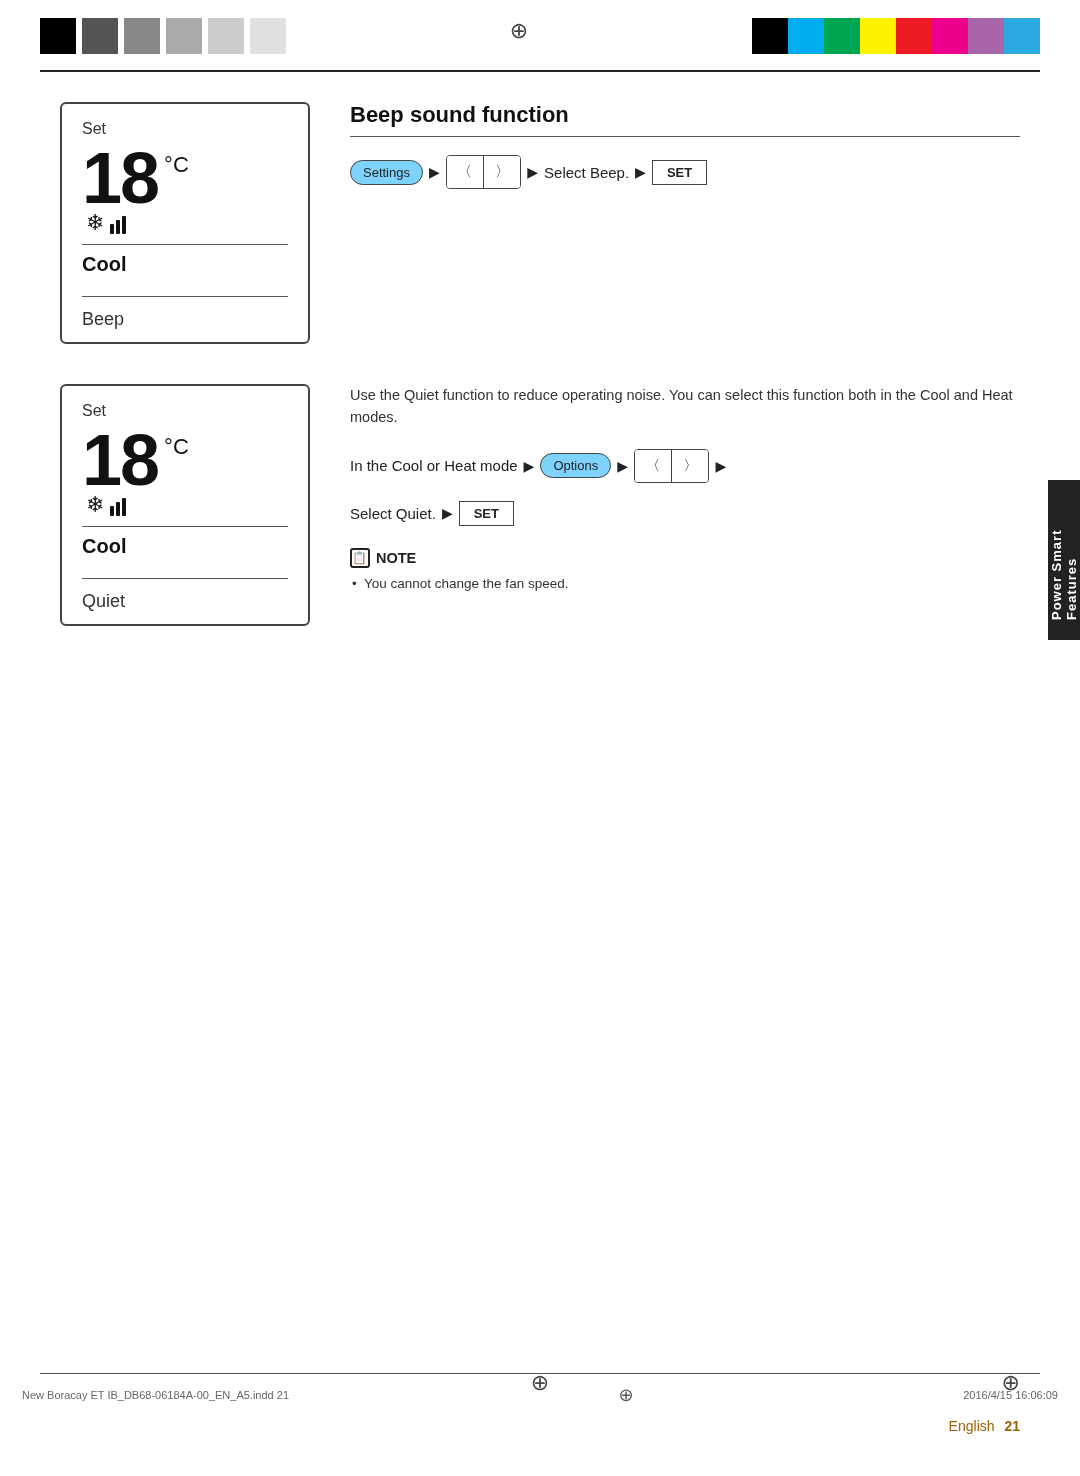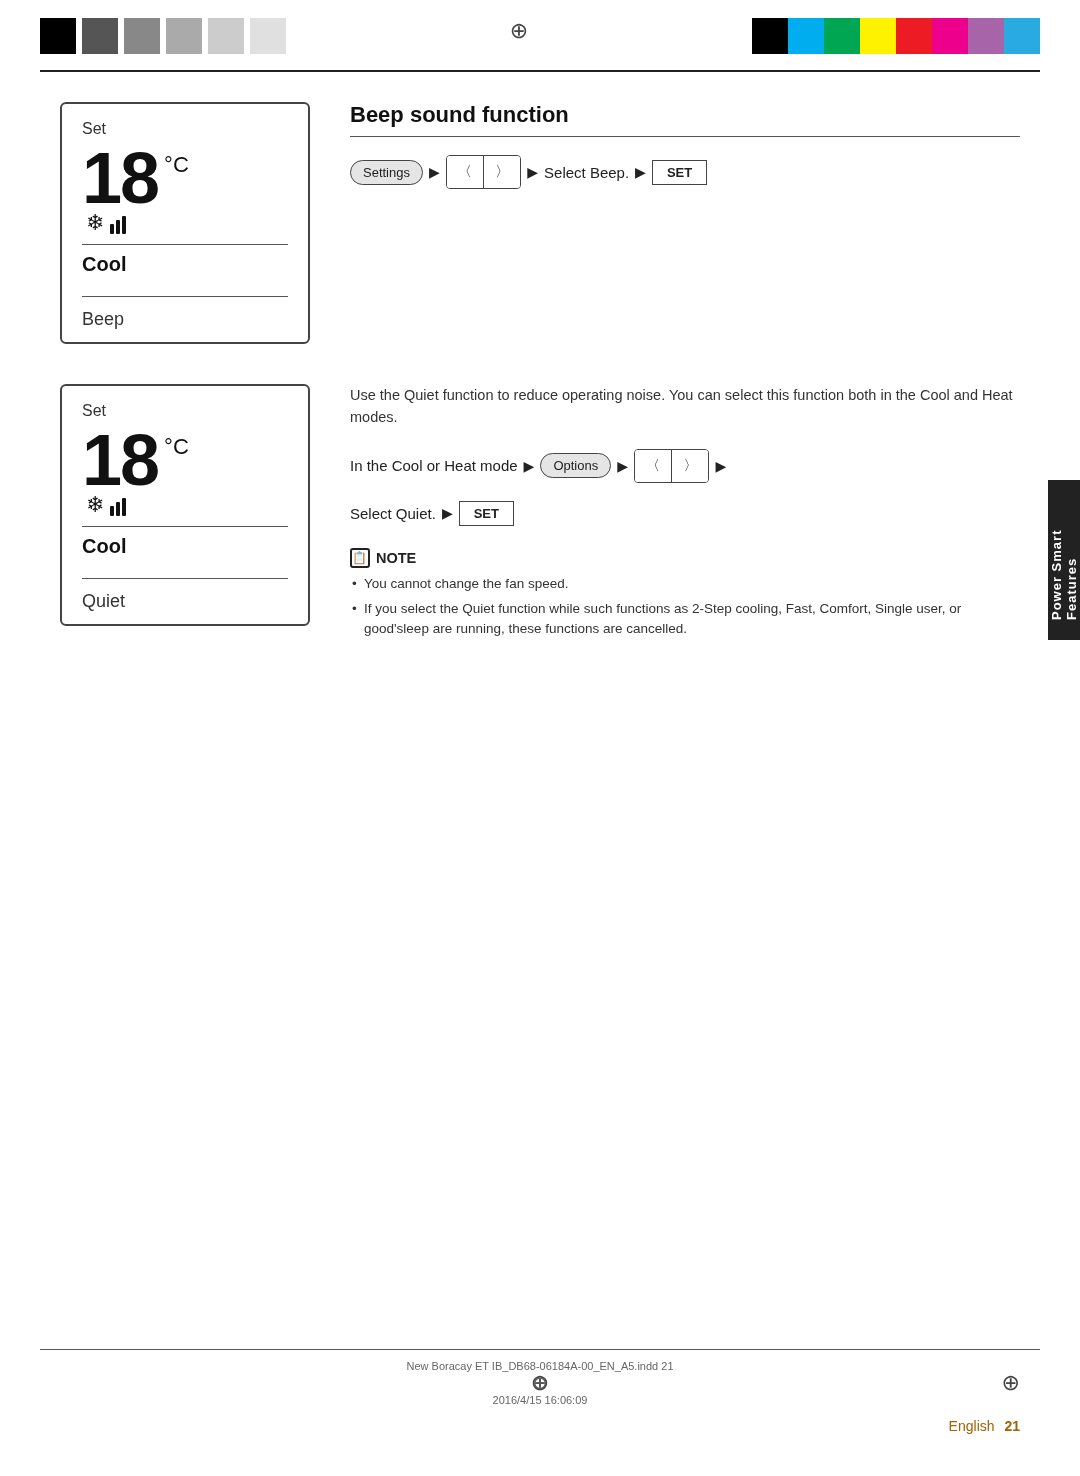--- a/index.html
+++ b/index.html
@@ -194,21 +194,21 @@
       gap: 6px;
       flex-wrap: wrap;
       margin: 6px 0;
     }
 
     .btn-pill {
       border: 1.5px solid #444;
       border-radius: 50px;
       padding: 4px 12px;
       font-size: 13px;
-      background: #e5e5e5;
+      background: #7dd3fc;
       color: #222;
       white-space: nowrap;
     }
 
     .btn-square {
       border: 1.5px solid #444;
       padding: 4px 14px;
       font-size: 13px;
       font-weight: bold;
       background: #fff;
@@ -308,21 +308,20 @@
       margin: 0 40px;
     }
 
     .footer {
       display: flex;
       justify-content: space-between;
       align-items: center;
       padding: 10px 22px;
       font-size: 11px;
       color: #555;
-      flex-direction: column;
     }
 
     .footer-file {
       font-size: 11px;
       color: #666;
     }
 
     .footer-center {
       display: flex;
       align-items: center;
@@ -461,21 +460,20 @@
           <span class="btn-square">SET</span>
         </div>
 
         <div class="note-box">
           <div class="note-header">
             <div class="note-icon">📋</div>
             <span>NOTE</span>
           </div>
           <ul class="note-list">
             <li>You cannot change the fan speed.</li>
-            <li>If you select the Quiet function while such functions as 2-Step cooling, Fast, Comfort, Single user, or good'sleep are running, these functions are cancelled.</li>
           </ul>
         </div>
       </div>
     </div>
 
   </div>
 
   <div class="sidebar-tab">
     <span>Power Smart Features</span>
   </div>

